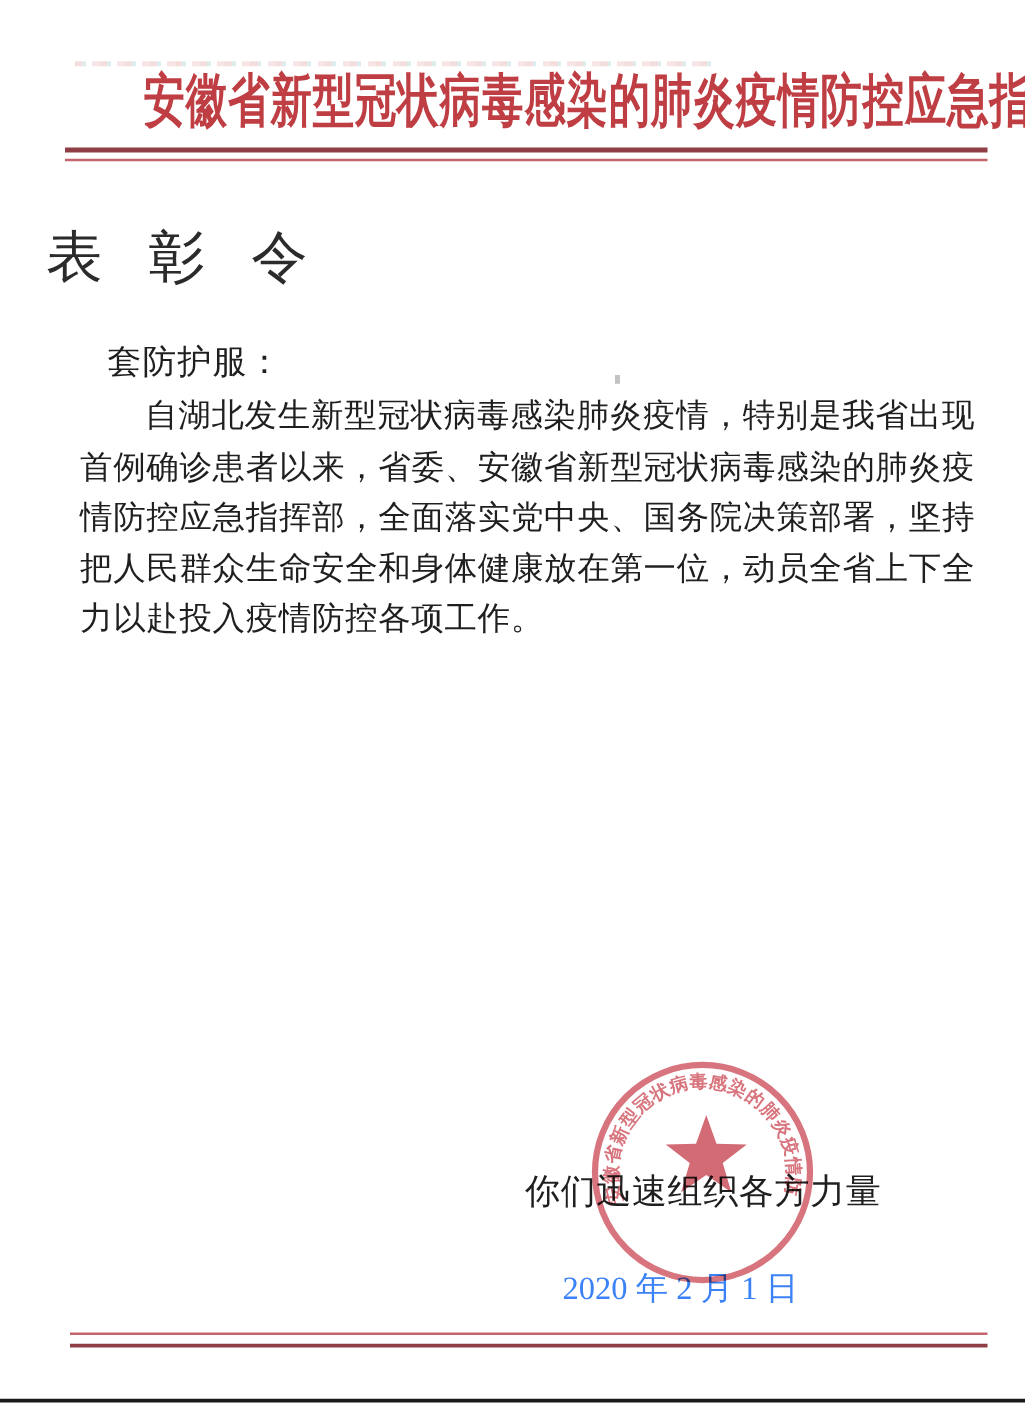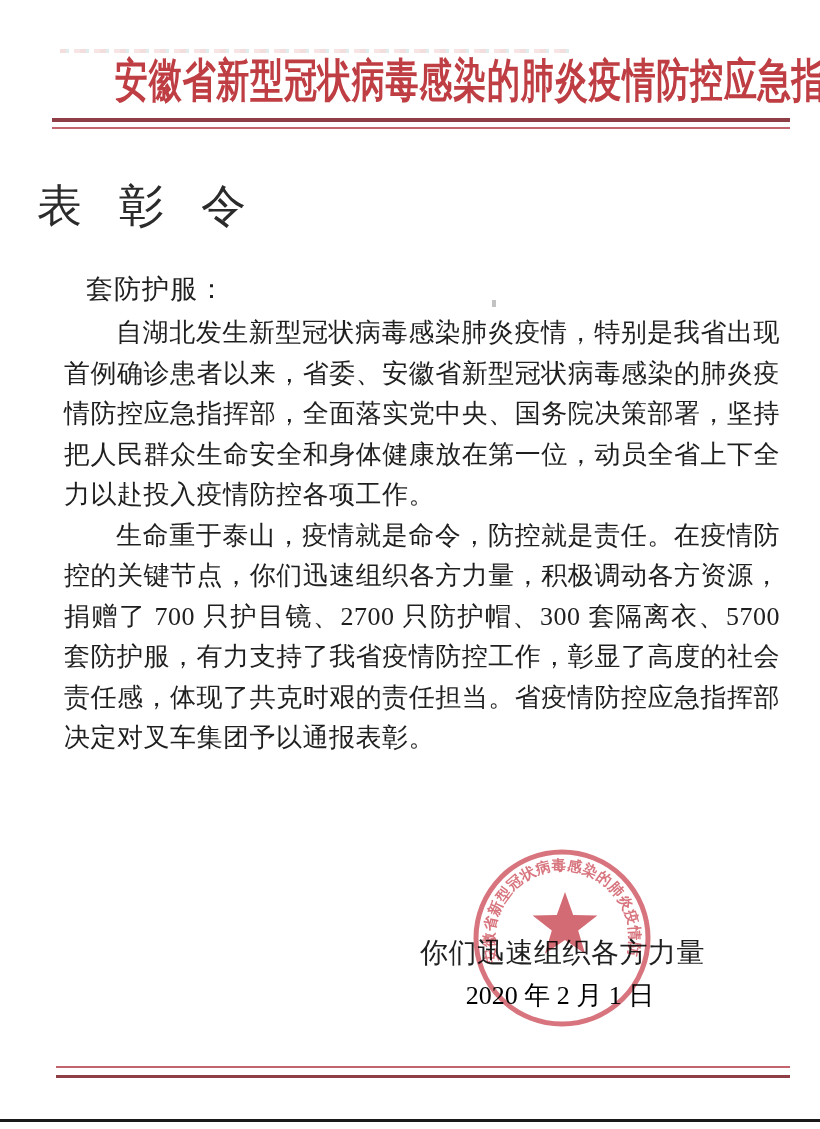--- a/index.html
+++ b/index.html
@@ -40,22 +40,22 @@
     text-align:justify;text-justify:inter-character;
   }
   .body-text p{margin:0;text-indent:2em;letter-spacing:0.5px;}
   
   .signature{
     position:absolute;top:934px;left:420px;width:272px;
     text-align:center;font-size:28px;color:#1f1f1f;letter-spacing:0.5px;
     white-space:nowrap;
   }
   .doc-date{
-    position:absolute;top:978px;left:450px;width:220px;
-    text-align:center;font-size:26px;color:#000000;
+    position:absolute;top:1013px;left:450px;width:220px;
+    text-align:left;font-size:26px;color:#3b82f6;
     white-space:nowrap;
   }
   
   .seal{
     position:absolute;left:470px;top:846px;width:184px;height:184px;
     opacity:0.82;mix-blend-mode:multiply;
   }
   
   .rule-thin-bottom{top:1066px;left:56px;width:734px;height:2px;background:#c4646c;}
   .rule-thick-bottom{top:1075px;left:56px;width:734px;height:3px;background:#8f3e45;}
@@ -77,21 +77,20 @@
 
   <div class="rule rule-thick-top"></div>
   <div class="rule rule-thin-top"></div>
 
   <div class="doc-title">表彰令</div>
 
   <div class="salutation">套防护服：</div>
 
   <div class="body-text">
     <p>自湖北发生新型冠状病毒感染肺炎疫情，特别是我省出现首例确诊患者以来，省委、安徽省新型冠状病毒感染的肺炎疫情防控应急指挥部，全面落实党中央、国务院决策部署，坚持把人民群众生命安全和身体健康放在第一位，动员全省上下全力以赴投入疫情防控各项工作。</p>
-    <p>生命重于泰山，疫情就是命令，防控就是责任。在疫情防控的关键节点，你们迅速组织各方力量，积极调动各方资源，捐赠了 700 只护目镜、2700 只防护帽、300 套隔离衣、5700 套防护服，有力支持了我省疫情防控工作，彰显了高度的社会责任感，体现了共克时艰的责任担当。省疫情防控应急指挥部决定对叉车集团予以通报表彰。</p>
   </div>
 
   <div class="scan-speck"></div>
 
   <div class="signature">你们迅速组织各方力量</div>
 
   <div class="doc-date">2020 年 2 月 1 日</div>
 
   <svg class="seal" viewBox="0 0 184 184">
     <circle cx="92" cy="92" r="86" fill="none" stroke="#cf5560" stroke-width="5"></circle>

